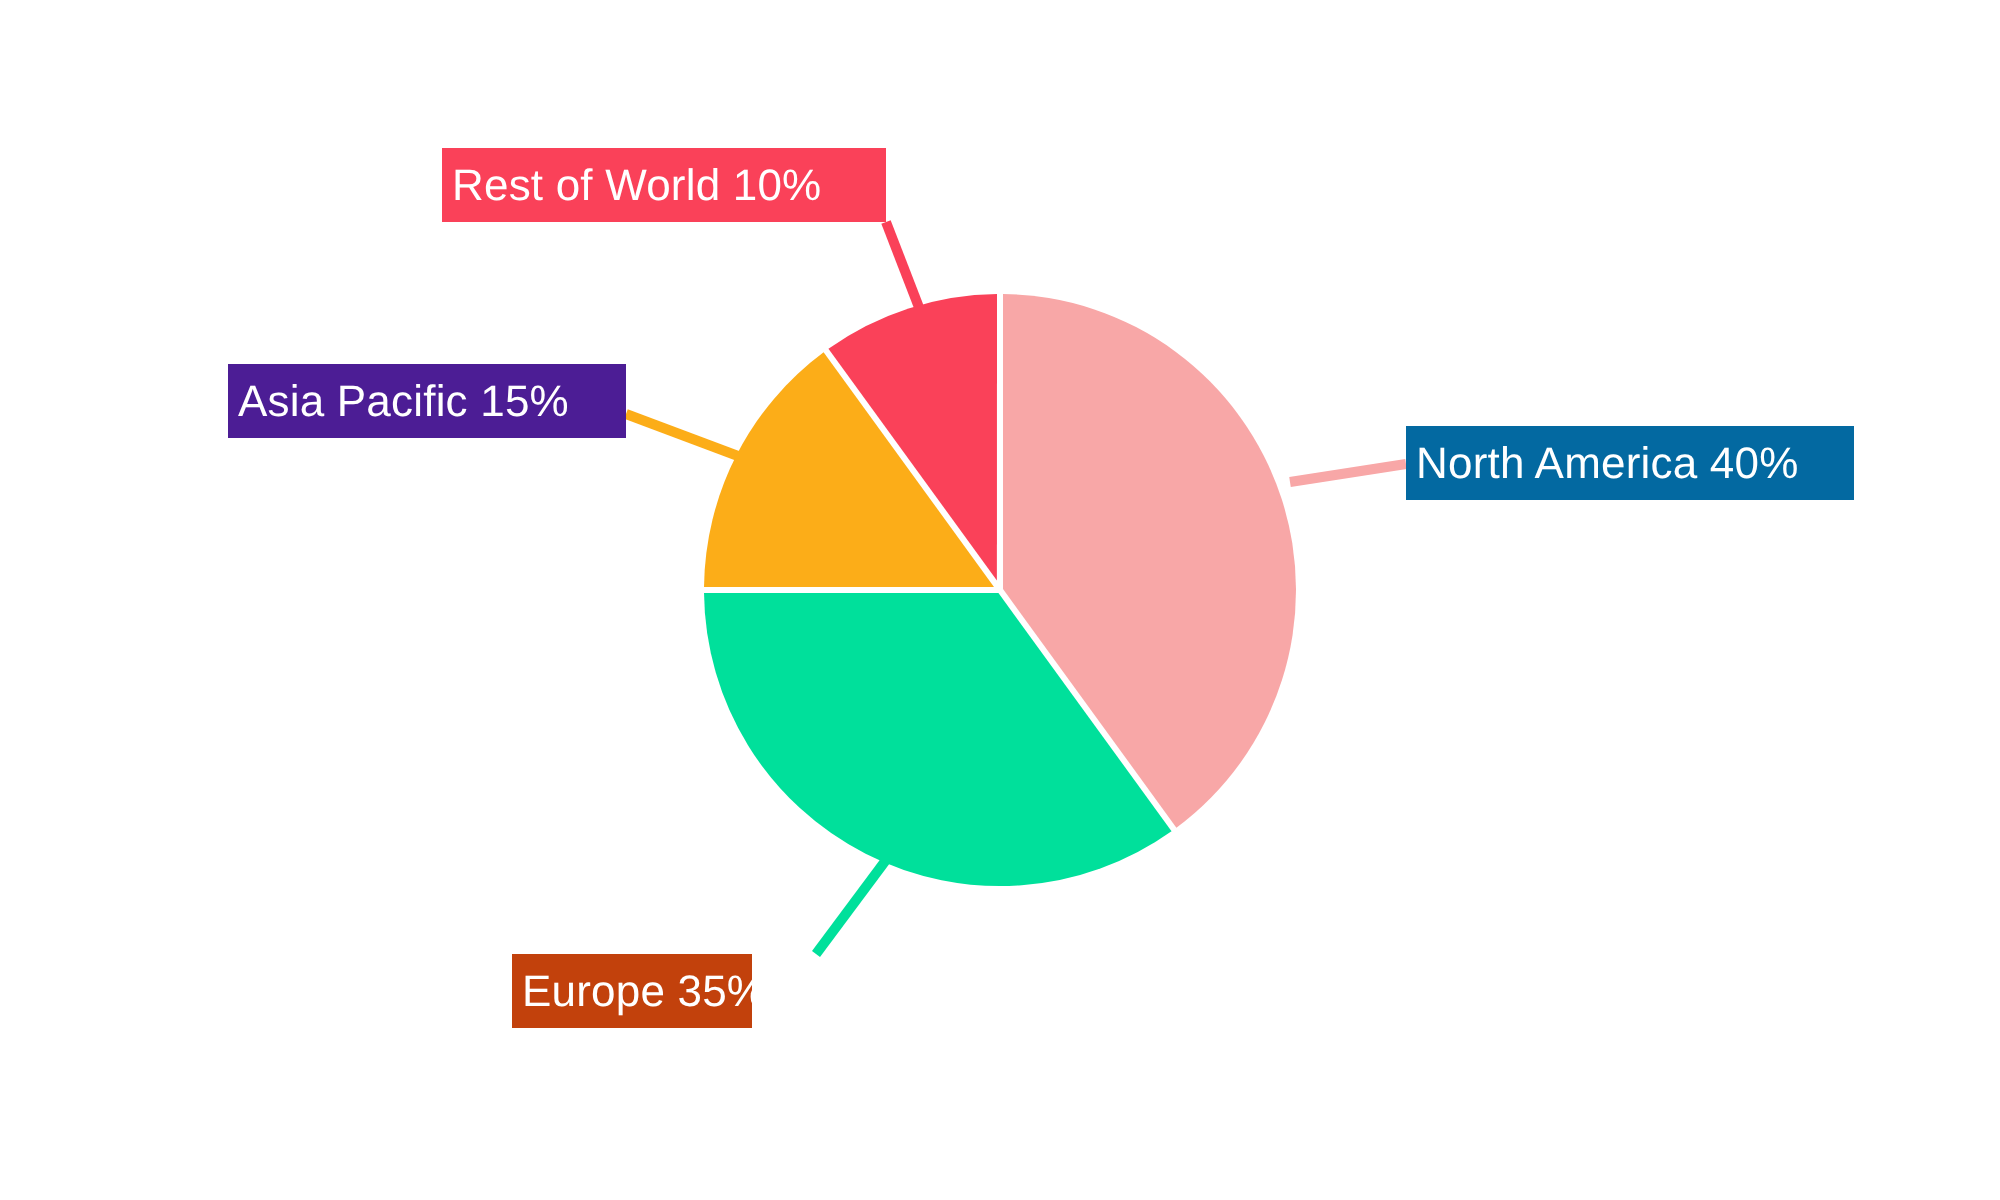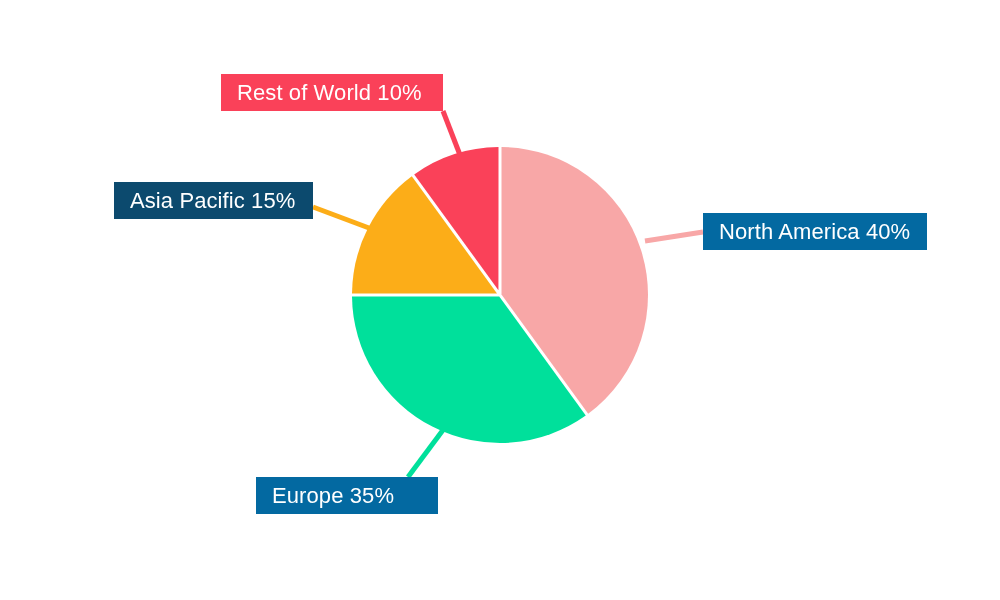--- a/index.html
+++ b/index.html
@@ -28,21 +28,21 @@
     position: absolute;
     display: flex;
     align-items: center;
     box-sizing: border-box;
     color: #ffffff;
     font-family: "Liberation Sans", sans-serif;
     font-size: 22px;
     line-height: 1;
     letter-spacing: 0.1px;
     white-space: nowrap;
-    padding: 0 16px;
+    padding: 0 5px;
     height: 37px;
   }
 </style>
 </head>
 <body>
 
 <div id="chart-root">
 
   <svg id="pie-svg" width="1000" height="600" viewBox="0 0 1000 600">
 
@@ -58,25 +58,25 @@
         <path d="M 499.23 296.51 L 585.77 415.61 A 148 148 0 0 1 352.01 296.50 Z" fill="#00e09b"></path>
         <path d="M 497.00 293.47 L 352.01 293.50 A 148 148 0 0 1 411.80 176.15 Z" fill="#fcad18"></path>
         <path d="M 498.45 290.23 L 414.23 174.39 A 148 148 0 0 1 498.50 147.01 Z" fill="#fa4159"></path>
       </g>
   </svg>
 
   <div class="callout-label" style="left:703px; top:213px; width:224px; background:#0369a1;">
     <span>North America 40%</span>
   </div>
 
-  <div class="callout-label" style="left:256px; top:477px; width:182px; background:#0369a1;">
+  <div class="callout-label" style="left:256px; top:477px; width:120px; background:#c2410c;">
     <span>Europe 35%</span>
   </div>
 
-  <div class="callout-label" style="left:114px; top:182px; width:199px; background:#0c4a6e;">
+  <div class="callout-label" style="left:114px; top:182px; width:199px; background:#4c1d95;">
     <span>Asia Pacific 15%</span>
   </div>
 
   <div class="callout-label" style="left:221px; top:74px; width:222px; background:#fa4159;">
     <span>Rest of World 10%</span>
   </div>
 
 </div>
 
 </body></html>

